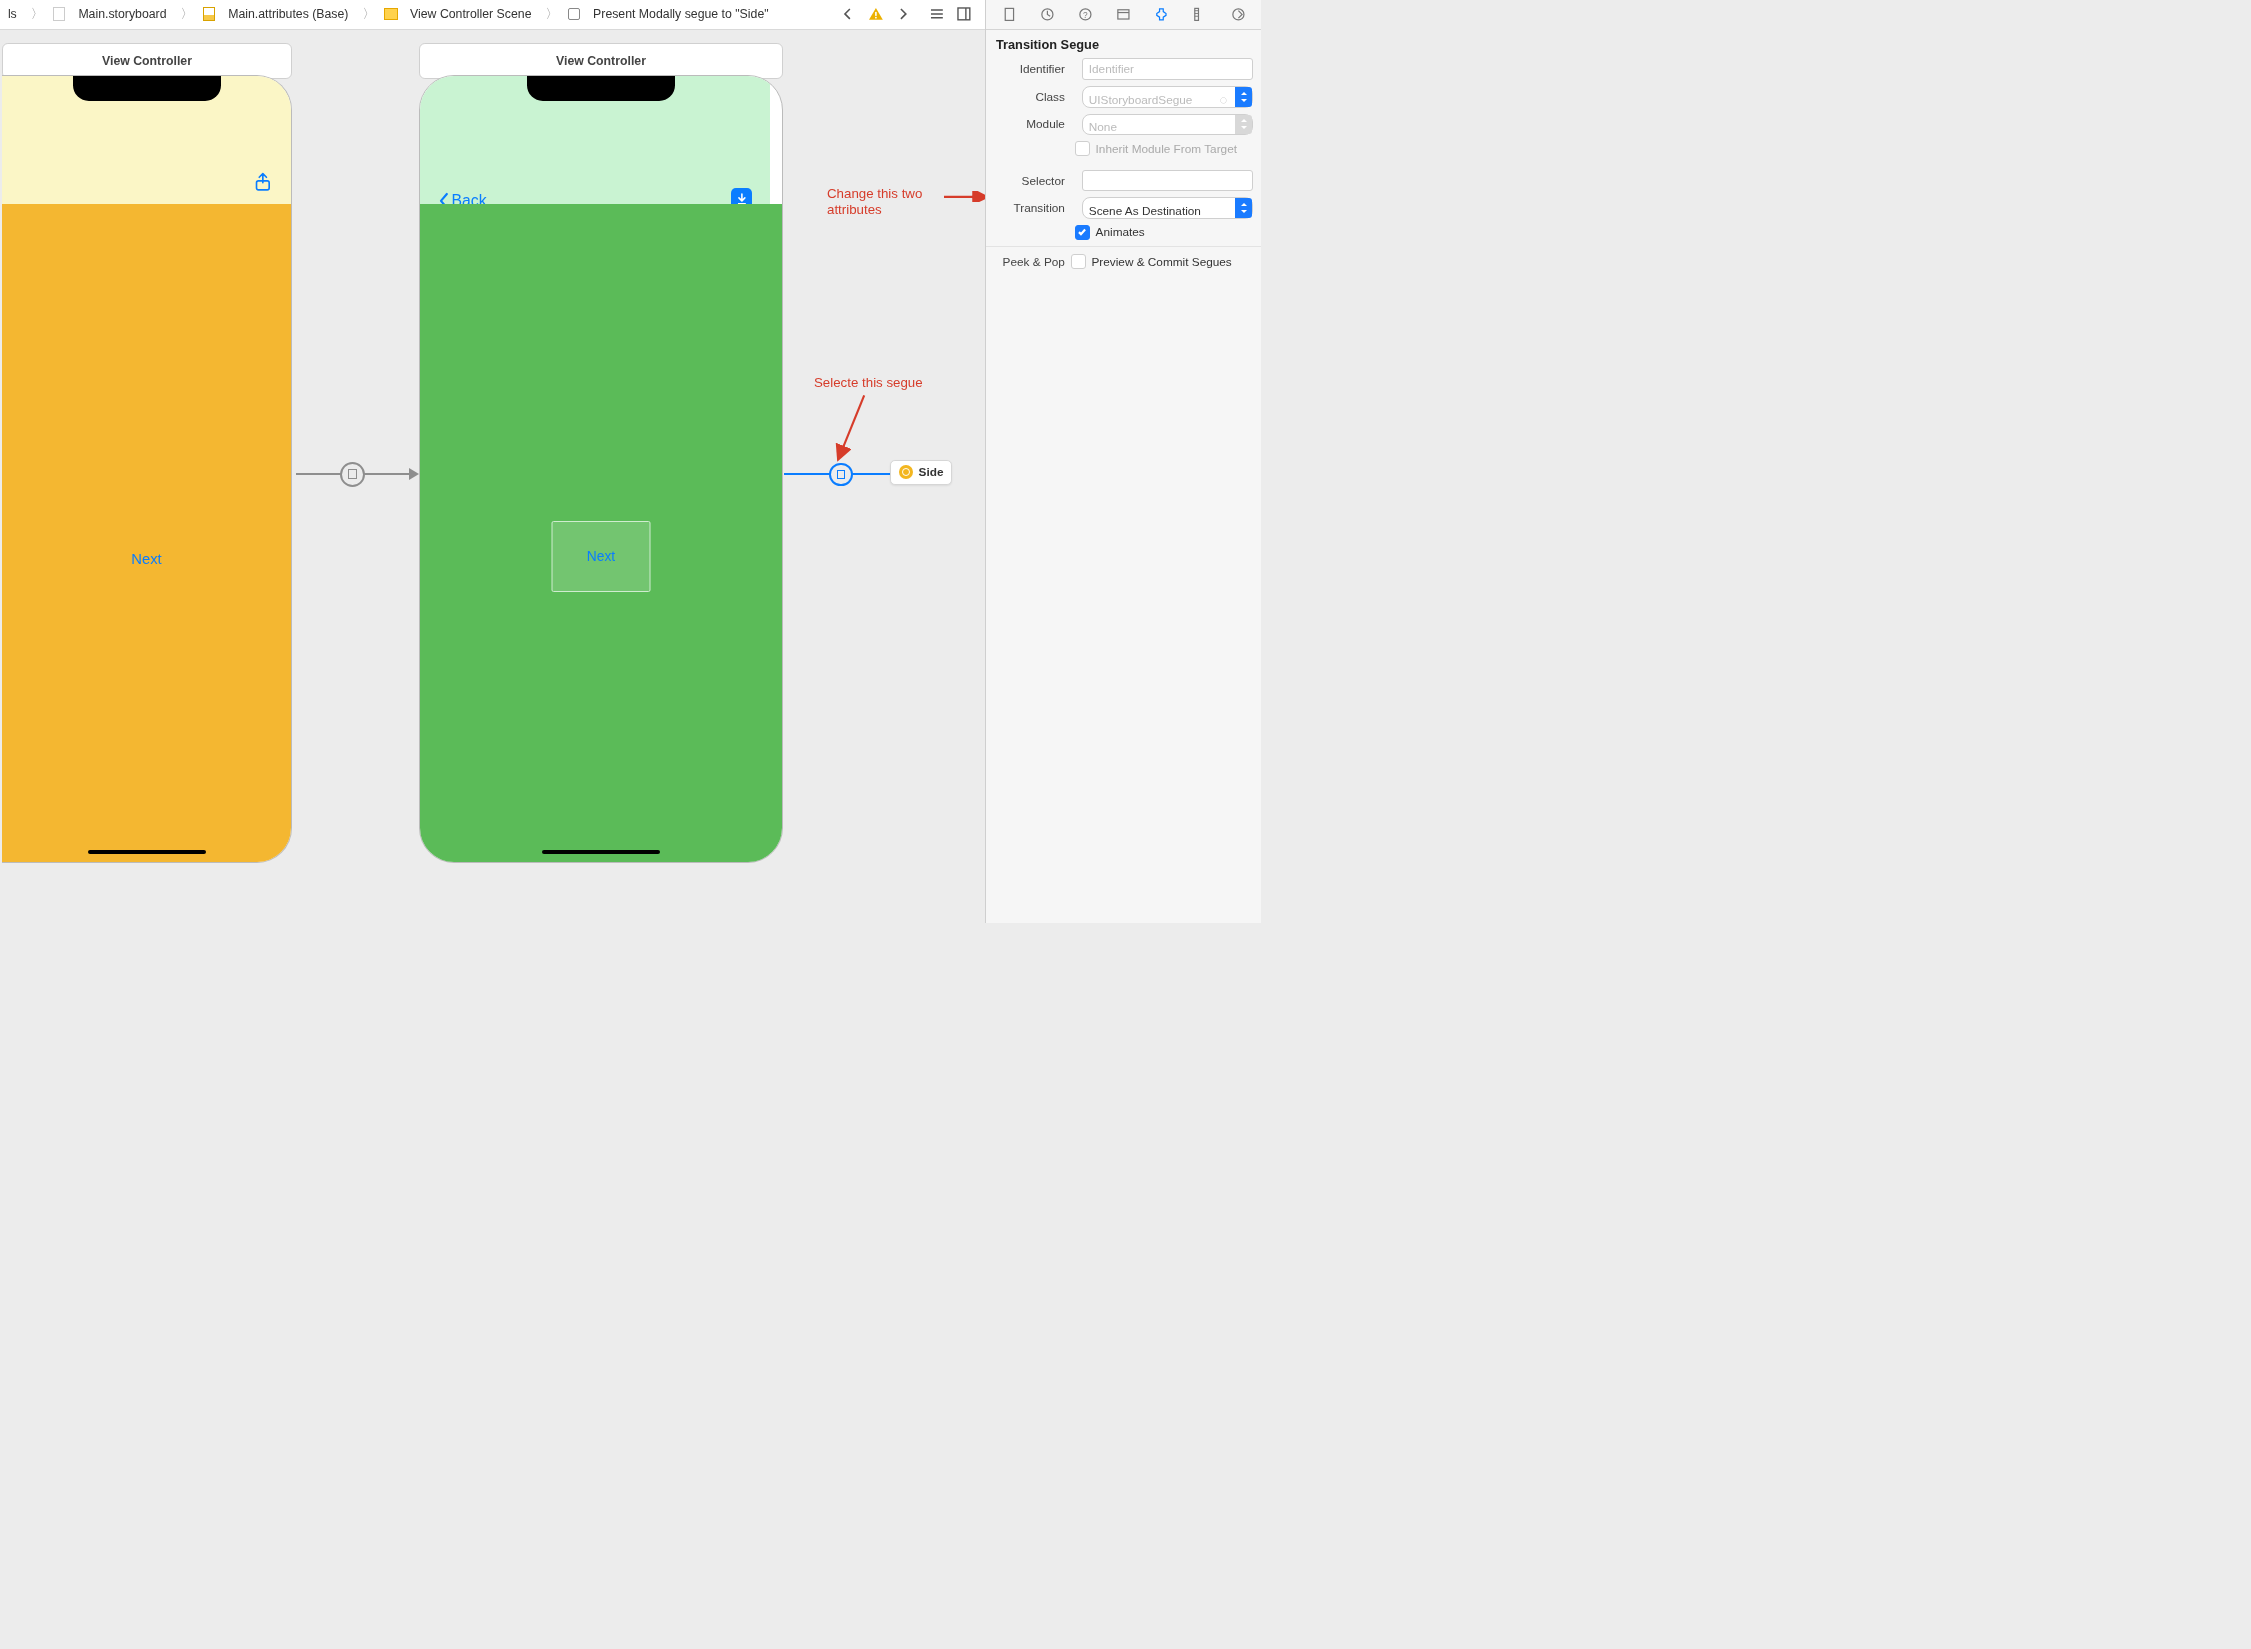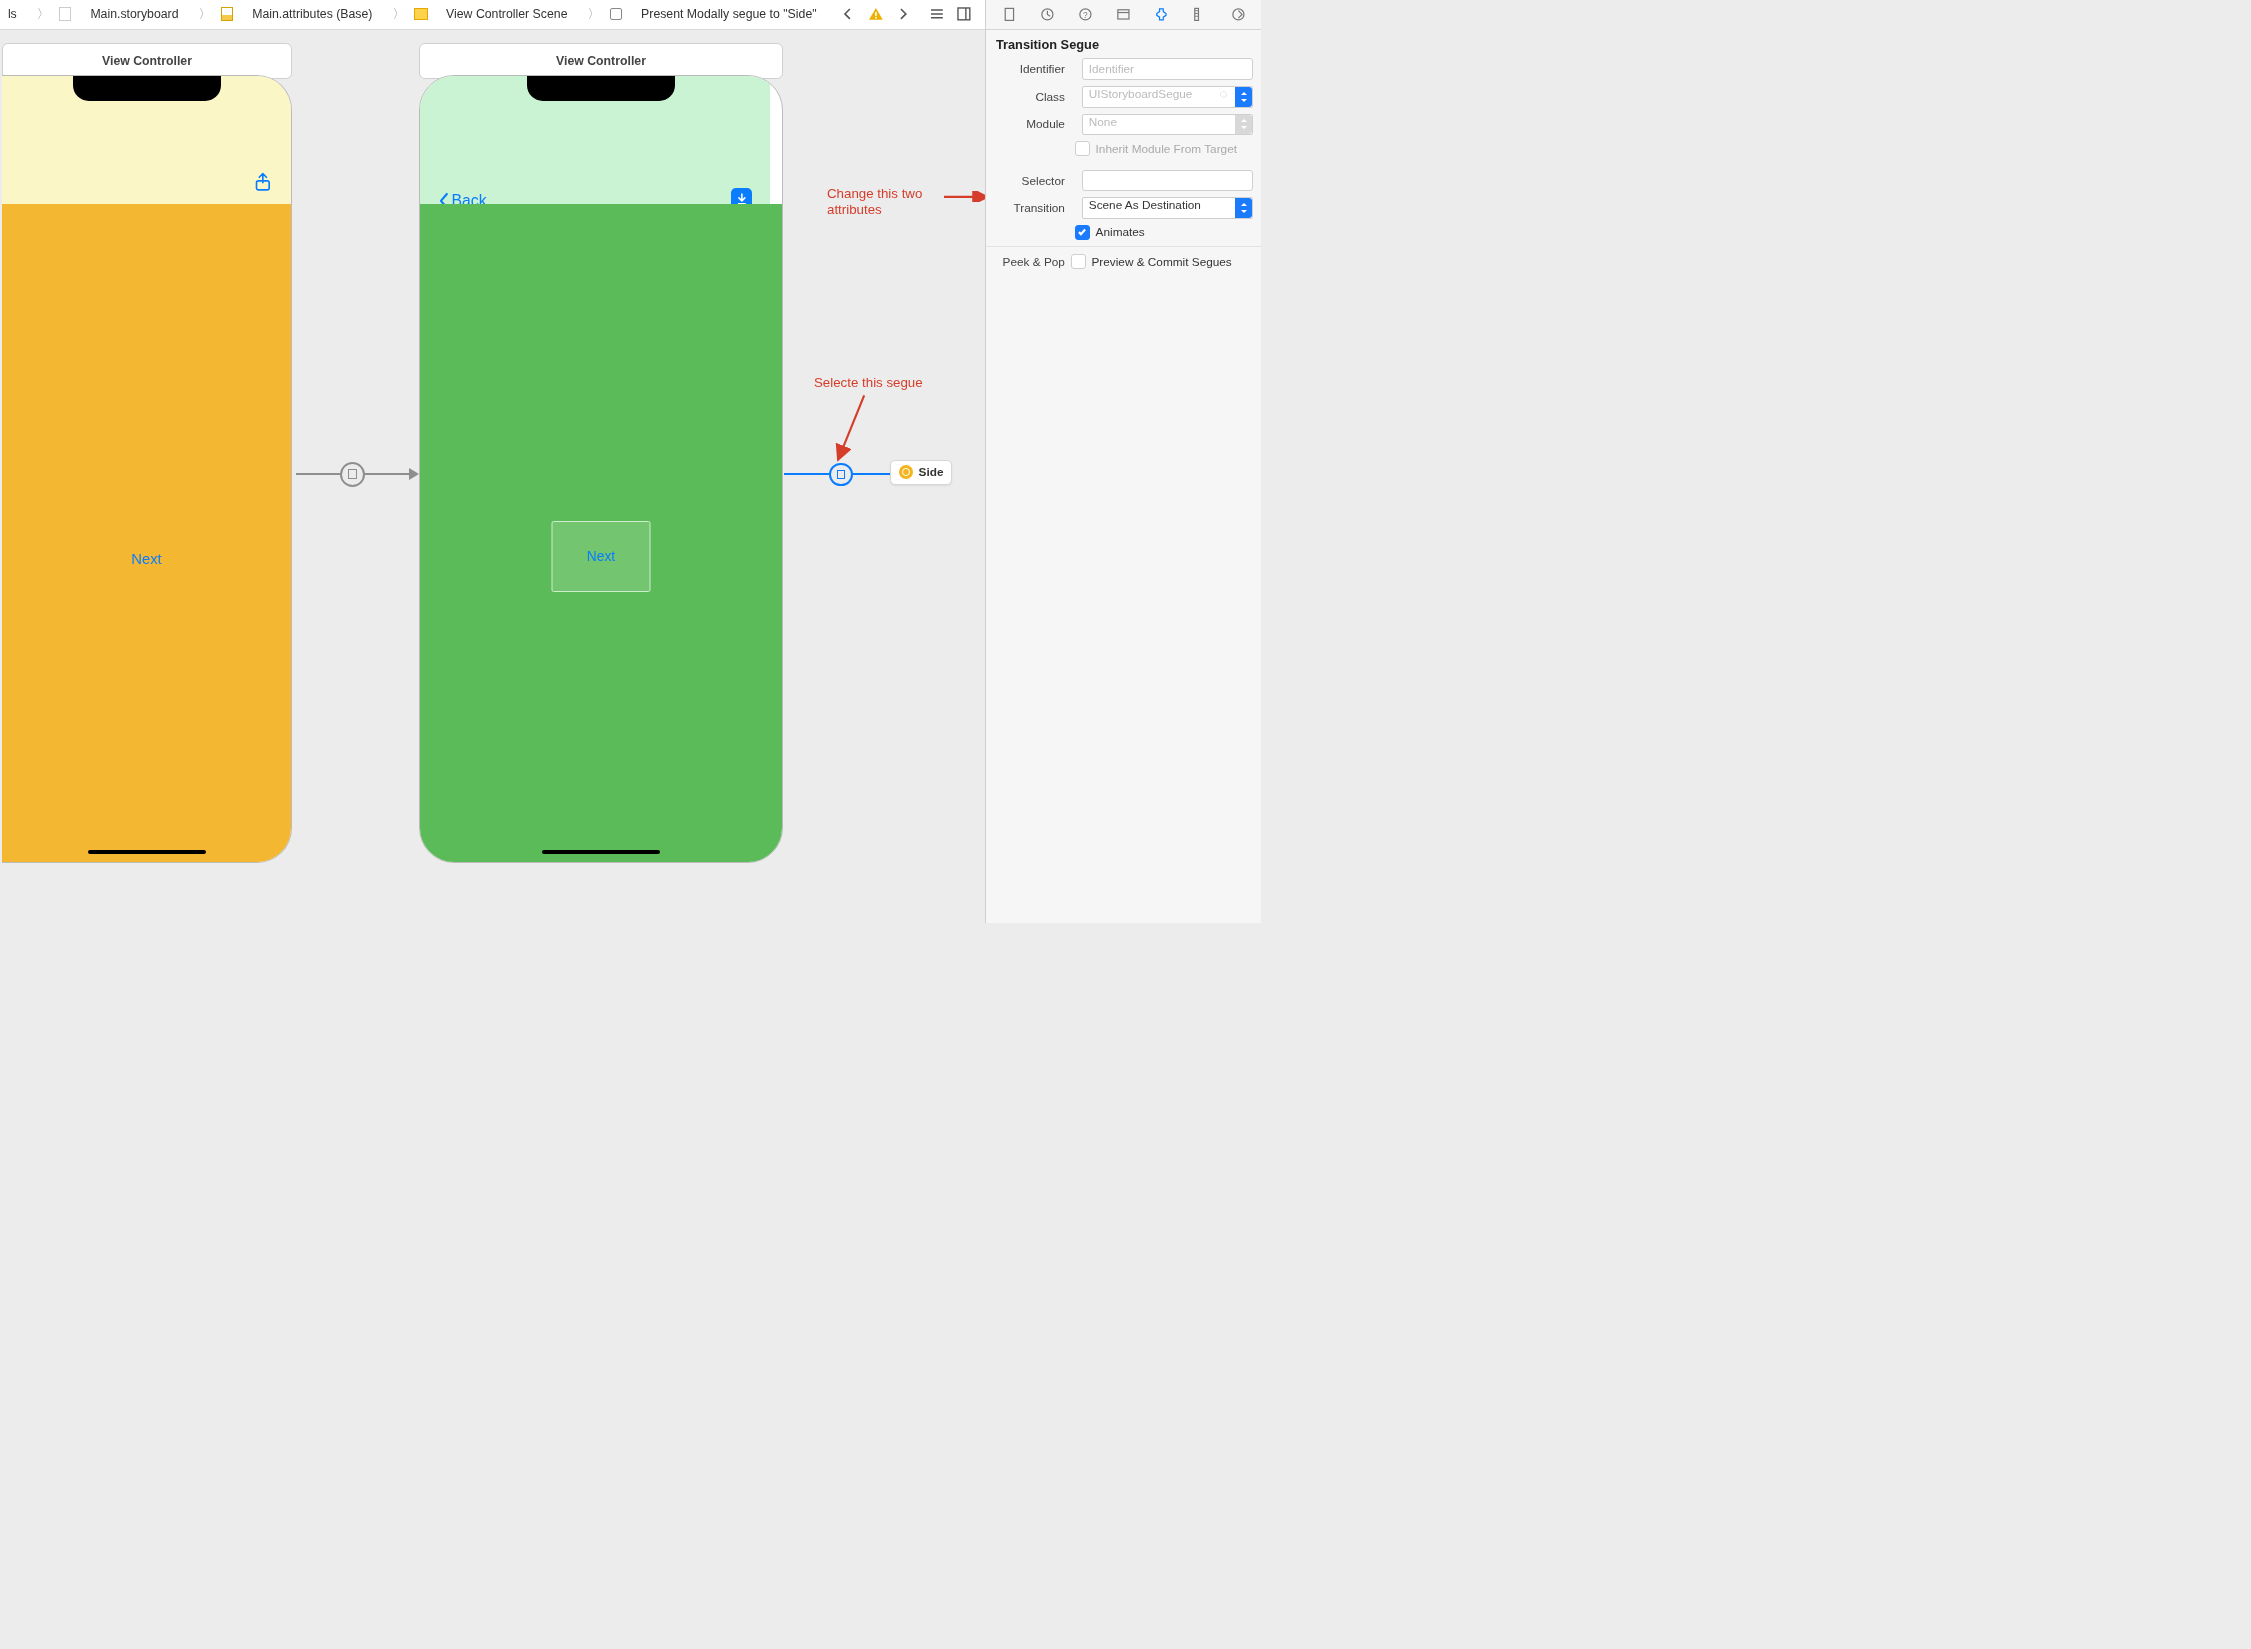--- a/index.html
+++ b/index.html
@@ -20,21 +20,21 @@
     left: 0; right: 276px; top: 0;
     height: 29.6px;
     background: #fff;
     border-bottom: 1px solid #d9d9d9;
     display: flex;
     align-items: center;
     padding: 0 5.9px;
     gap: 2px;
   }
   .crumb {
-    display: flex; align-items: center; gap: 18px;
+    display: flex; align-items: center; gap: 12px;
     padding: 0 2px;
     font-size: 12.3px;
     color: #333;
     white-space: nowrap;
   }
   .crumb .sep { color: #999; font-size: 12.8px; padding: 0 2px;}
   .crumb .icn { width: 14.8px; height: 14.8px; display:inline-flex; align-items:center; justify-content:center;}
   .ic-file   { background:#fff; border:1px solid #ccc; width:11.8px;height:13.8px;}
   .ic-file-y { background:linear-gradient(#fff 60%,#f7c948 60%); border:1px solid #d8a200; width:11.8px;height:13.8px;}
   .ic-scene  { width:13.8px;height:11.8px;border:1px solid #e6a700;background:#ffd24d;}
@@ -182,22 +182,22 @@
   .field-row label{
     width:71px;text-align:right;font-size:11.8px;color:#444;flex-shrink:0;
   }
   .field-row .control{flex:1;min-width:0;}
   input.tf{
     width:100%;height:21.7px;border:1px solid #cfcfcf;border-radius:3px;
     padding:0 5.9px;font-size:11.8px;background:#fff;color:#444;
   }
   input.tf::placeholder{color:#bbb;}
   .combo{
-    height:21.7px;border:1px solid #cfcfcf;border-radius:2px;background:#fff;
-    display:flex;align-items:flex-start;position:relative;padding:0 19.7px 0 5.9px;font-size:11.8px;
+    height:21.7px;border:1px solid #cfcfcf;border-radius:8px;background:#fff;
+    display:flex;align-items:flex-end;position:relative;padding:0 19.7px 0 5.9px;font-size:11.8px;
   }
   .combo .chev{
     position:absolute;right:0;top:0;bottom:0;width:16.7px;background:#1a7bff;border-top-right-radius:3px;border-bottom-right-radius:3px;
     display:flex;align-items:center;justify-content:center;
   }
   .combo .chev::before,
   .combo .chev::after{content:"";position:absolute;left:50%;transform:translateX(-50%);width:0;height:0;border-left:3.4px solid transparent;border-right:3.4px solid transparent;}
   .combo .chev::before{top:4.9px;border-bottom:3.9px solid #fff;}
   .combo .chev::after{bottom:4.9px;border-top:3.9px solid #fff;}
   .combo.placeholder{color:#bbb;}

